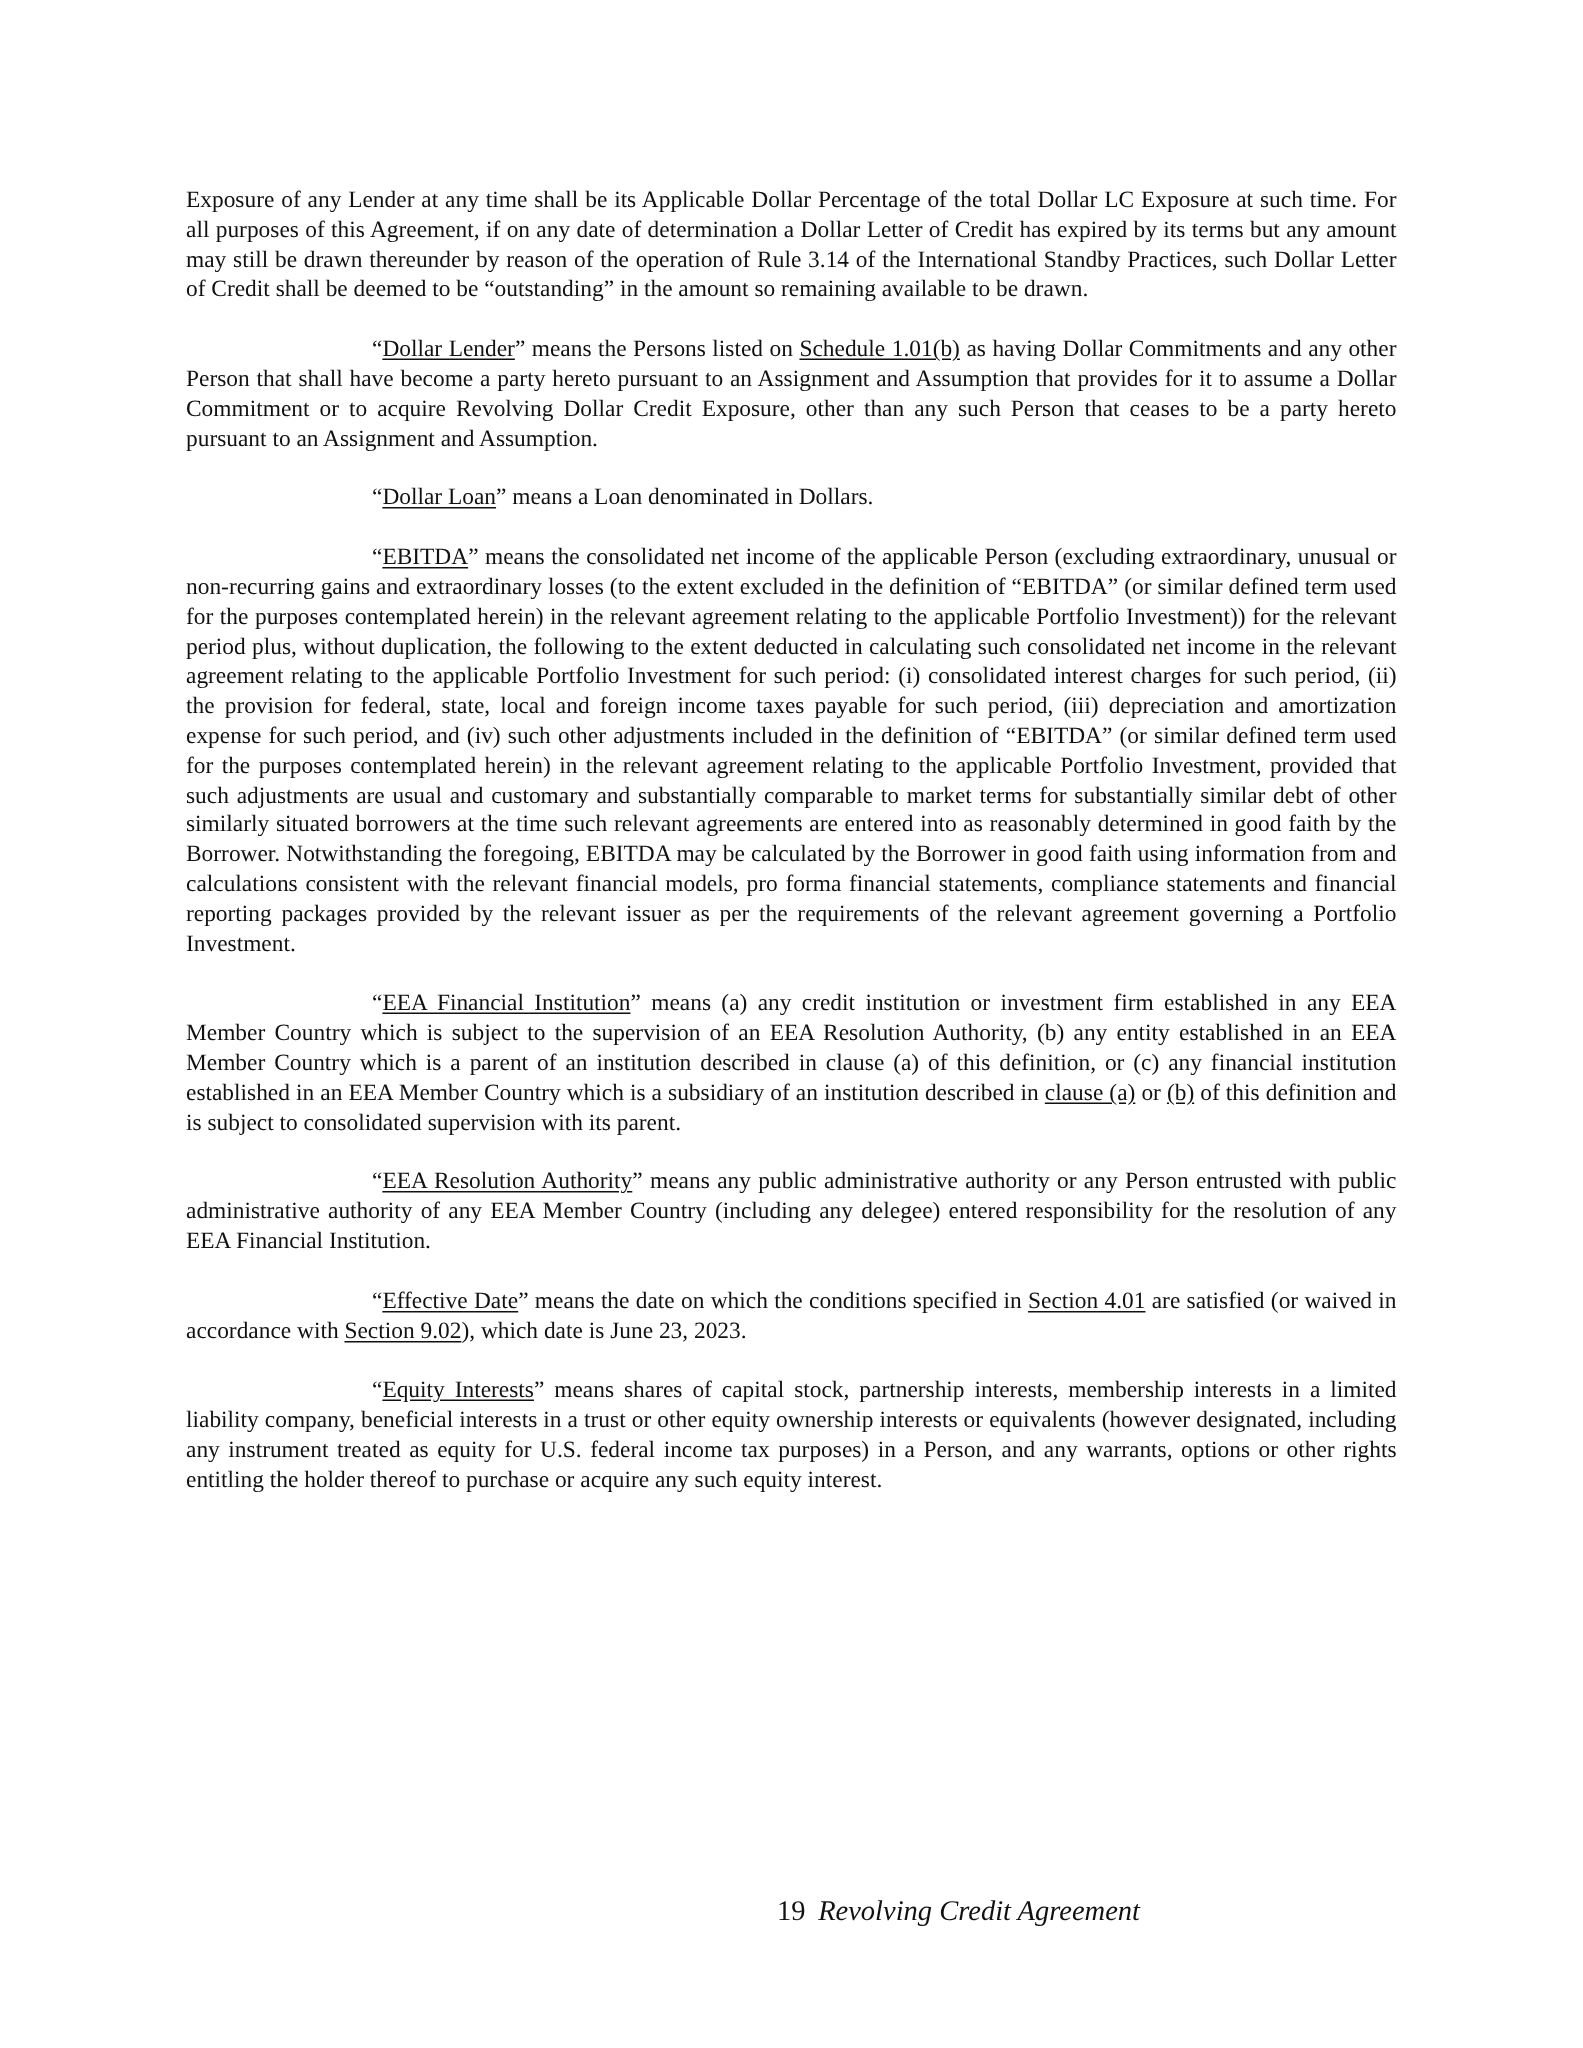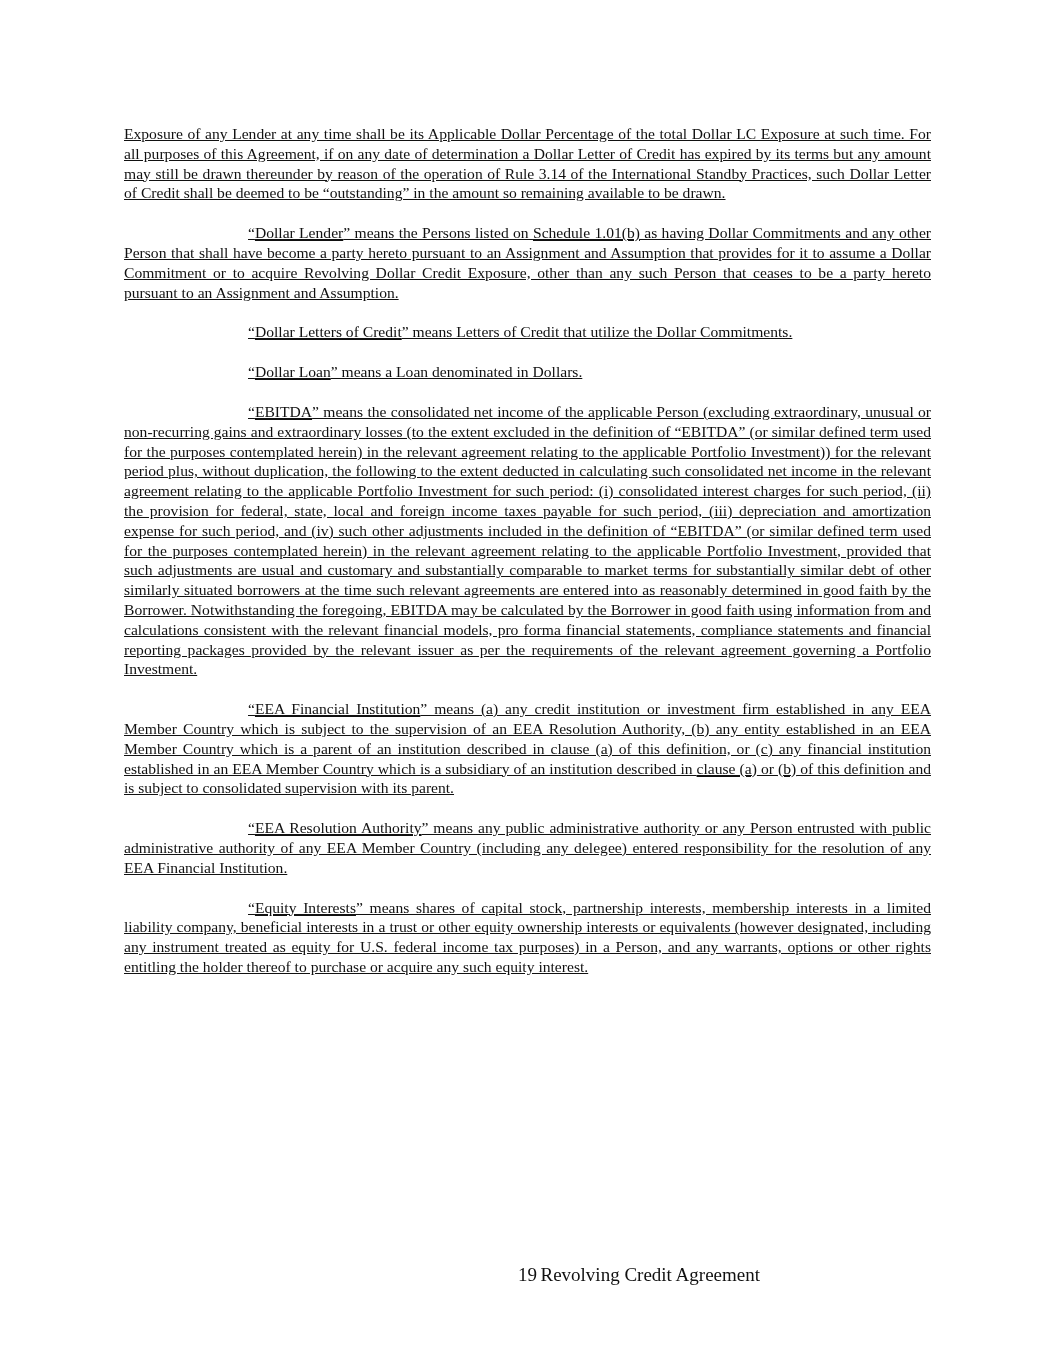--- a/index.html
+++ b/index.html
@@ -2,52 +2,52 @@
 <html><head>
 <meta charset="utf-8">
 <style>
   html, body { margin: 0; padding: 0; background: #ffffff; }
   body { width: 1055px; height: 1365px; position: relative; overflow: hidden; }
   .page {
     position: absolute; left: 124px; top: 124px; width: 807px;
     font-family: "Liberation Serif", serif; font-size: 15.6px; line-height: 19.8px;
     color: #111111; text-align: justify;
   }
-  .para { margin: 0 0 20px 0; text-decoration: underline; }
+  .para { margin: 0 0 20px 0; }
   .para.indent { text-indent: 124px; }
   .para.last { margin-bottom: 0; }
   u { text-decoration: underline; text-underline-offset: 2px; }
   .footer {
     position: absolute; top: 1264px; left: 0; width: 884px; height: 24px;
     font-family: "Liberation Serif", serif; font-size: 19px; color: #111111;
   }
   .page-num { position: absolute; left: 518px; top: 0; }
-  .doc-title { position: absolute; right: 124px; top: 0; }
+  .doc-title { position: absolute; right: 124px; top: 0; font-style: italic; }
 </style>
 </head>
 <body>
 
 <div class="page">
 
   <p class="para">Exposure of any Lender at any time shall be its Applicable Dollar Percentage of the total Dollar LC Exposure at such time.  For all purposes of this Agreement, if on any date of determination a Dollar Letter of Credit has expired by its terms but any amount may still be drawn thereunder by reason of the operation of Rule 3.14 of the International Standby Practices, such Dollar Letter of Credit shall be deemed to be “outstanding” in the amount so remaining available to be drawn.</p>
 
   <p class="para indent"><span>“</span><u>Dollar Lender</u><span>” means the Persons listed on </span><u>Schedule 1.01(b)</u><span> as having Dollar Commitments and any other Person that shall have become a party hereto pursuant to an Assignment and Assumption that provides for it to assume a Dollar Commitment or to acquire Revolving Dollar Credit Exposure, other than any such Person that ceases to be a party hereto pursuant to an Assignment and Assumption.</span></p>
 
-  <p class="para indent"><span>“</span><u>Dollar Letters of Credit</u><span>” means Letters of Credit that utilize the Dollar Commitments.</span></p>
 
   <p class="para indent"><span>“</span><u>Dollar Loan</u><span>” means a Loan denominated in Dollars.</span></p>
 
 
   <p class="para indent"><span>“</span><u>EBITDA</u><span>” means the consolidated net income of the applicable Person (excluding extraordinary, unusual or non-recurring gains and extraordinary losses (to the extent excluded in the definition of “EBITDA” (or similar defined term used for the purposes contemplated herein) in the relevant agreement relating to the applicable Portfolio Investment)) for the relevant period plus, without duplication, the following to the extent deducted in calculating such consolidated net income in the relevant agreement relating to the applicable Portfolio Investment for such period: (i) consolidated interest charges for such period, (ii) the provision for federal, state, local and foreign income taxes payable for such period, (iii) depreciation and amortization expense for such period, and (iv) such other adjustments included in the definition of “EBITDA” (or similar defined term used for the purposes contemplated herein) in the relevant agreement relating to the applicable Portfolio Investment, provided that such adjustments are usual and customary and substantially comparable to market terms for substantially similar debt of other similarly situated borrowers at the time such relevant agreements are entered into as reasonably determined in good faith by the Borrower.  Notwithstanding the foregoing, EBITDA may be calculated by the Borrower in good faith using information from and calculations consistent with the relevant financial models, pro forma financial statements, compliance statements and financial reporting packages provided by the relevant issuer as per the requirements of the relevant agreement governing a Portfolio Investment.</span></p>
 
   <p class="para indent"><span>“</span><u>EEA Financial Institution</u><span>” means (a) any credit institution or investment firm established in any EEA Member Country which is subject to the supervision of an EEA Resolution Authority, (b) any entity established in an EEA Member Country which is a parent of an institution described in clause (a) of this definition, or (c) any financial institution established in an EEA Member Country which is a subsidiary of an institution described in </span><u>clause (a)</u><span> or </span><u>(b)</u><span> of this definition and is subject to consolidated supervision with its parent.</span></p>
 
 
   <p class="para indent"><span>“</span><u>EEA Resolution Authority</u><span>” means any public administrative authority or any Person entrusted with public administrative authority of any EEA Member Country (including any delegee) entered responsibility for the resolution of any EEA Financial Institution.</span></p>
 
+  <p class="para indent"><span>“</span><u>Effective Date</u><span>” means the date on which the conditions specified in </span><u>Section 4.01</u><span> are satisfied (or waived in accordance with </span><u>Section 9.02</u><span>), which date is June 23, 2023.</span></p>
 
 
   <p class="para indent last"><span>“</span><u>Equity Interests</u><span>” means shares of capital stock, partnership interests, membership interests in a limited liability company, beneficial interests in a trust or other equity ownership interests or equivalents (however designated, including any instrument treated as equity for U.S. federal income tax purposes) in a Person, and any warrants, options or other rights entitling the holder thereof to purchase or acquire any such equity interest.</span></p>
 
 </div>
 
 <div class="footer">
   <span class="page-num">19</span>
   <span class="doc-title">Revolving Credit Agreement</span>
 </div>

